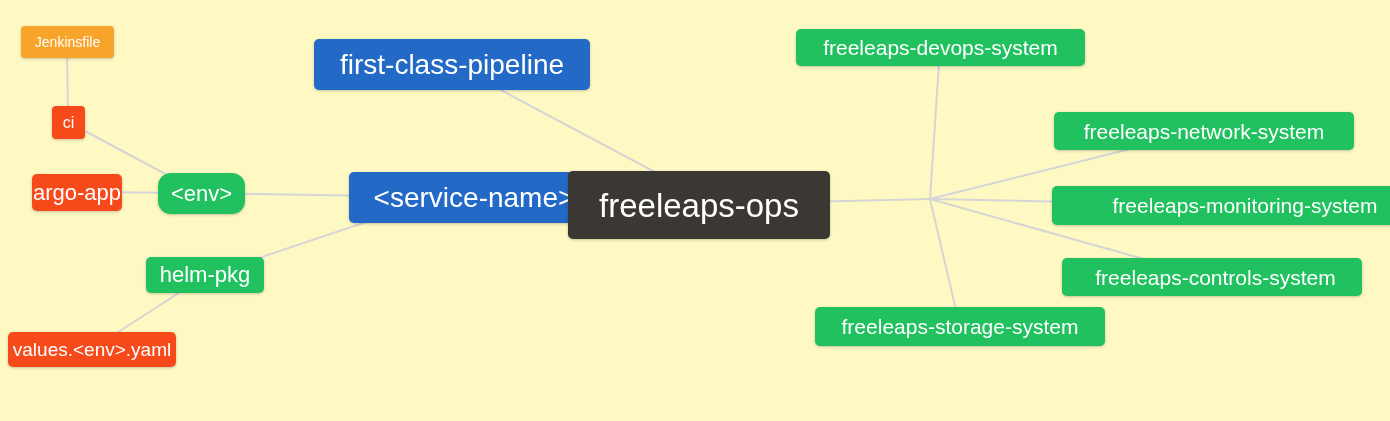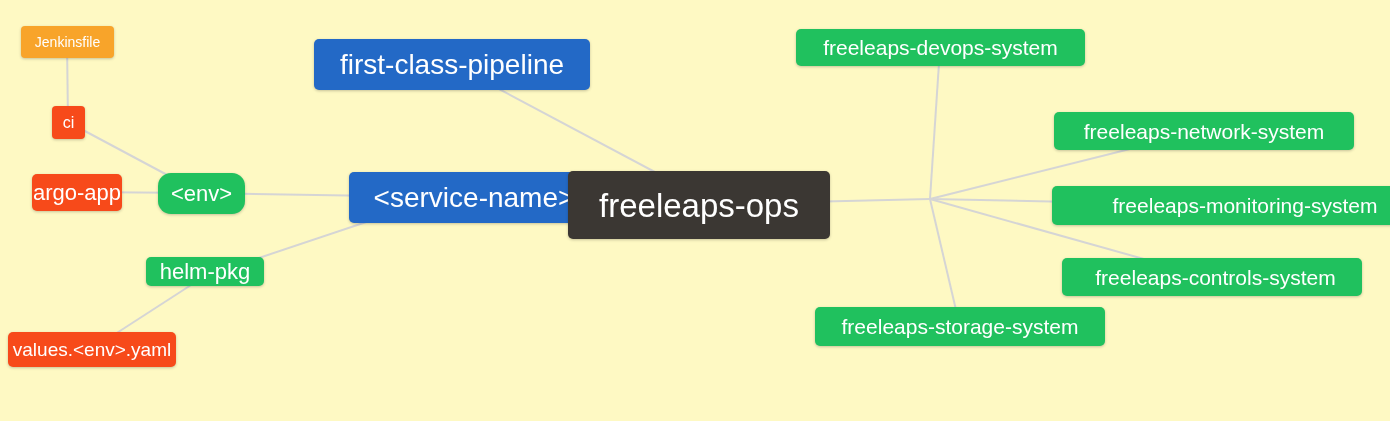--- a/index.html
+++ b/index.html
@@ -38,21 +38,21 @@
   .green  { background: #20c15e; }
   .red    { background: #f74a1a; }
   .orange { background: #f8a42a; }
   .dark   { background: #3b3733; }
 
   
   .n-jenkinsfile          { left: 21px;   top: 26px;  width: 93px;  height: 32px; font-size: 14px; border-radius: 4px; }
   .n-ci                   { left: 52px;   top: 106px; width: 33px;  height: 33px; font-size: 16px; border-radius: 4px; }
   .n-argo-app             { left: 32px;   top: 174px; width: 90px;  height: 37px; font-size: 22px; }
   .n-env                  { left: 158px;  top: 173px; width: 87px;  height: 41px; font-size: 22px; border-radius: 13px; }
-  .n-helm-pkg             { left: 146px;  top: 257px; width: 118px; height: 29px; font-size: 22px; }
+  .n-helm-pkg             { left: 146px;  top: 257px; width: 118px; height: 36px; font-size: 22px; }
   .n-values-yaml          { left: 8px;    top: 332px; width: 168px; height: 35px; font-size: 19px; }
   .n-first-class-pipeline { left: 314px;  top: 39px;  width: 276px; height: 51px; font-size: 28px; }
   .n-service-name         { left: 316px;  top: 172px; width: 250px; height: 51px; font-size: 28px; margin-left: 33px; }
   .n-freeleaps-ops        { left: 568px;  top: 171px; width: 262px; height: 68px; font-size: 33px; }
   .n-manifests            { left: 851px;  top: 173px; width: 160px; height: 53px; font-size: 28px; }
   .n-devops-system        { left: 796px;  top: 29px;  width: 289px; height: 37px; font-size: 21px; }
   .n-network-system       { left: 1054px; top: 112px; width: 300px; height: 38px; font-size: 21px; }
   .n-monitoring-system    { left: 1052px; top: 186px; width: 386px; height: 39px; font-size: 21px; }
   .n-controls-system      { left: 1062px; top: 258px; width: 293px; height: 38px; font-size: 21px; padding-left: 7px; }
   .n-storage-system       { left: 815px;  top: 307px; width: 290px; height: 39px; font-size: 21px; }

